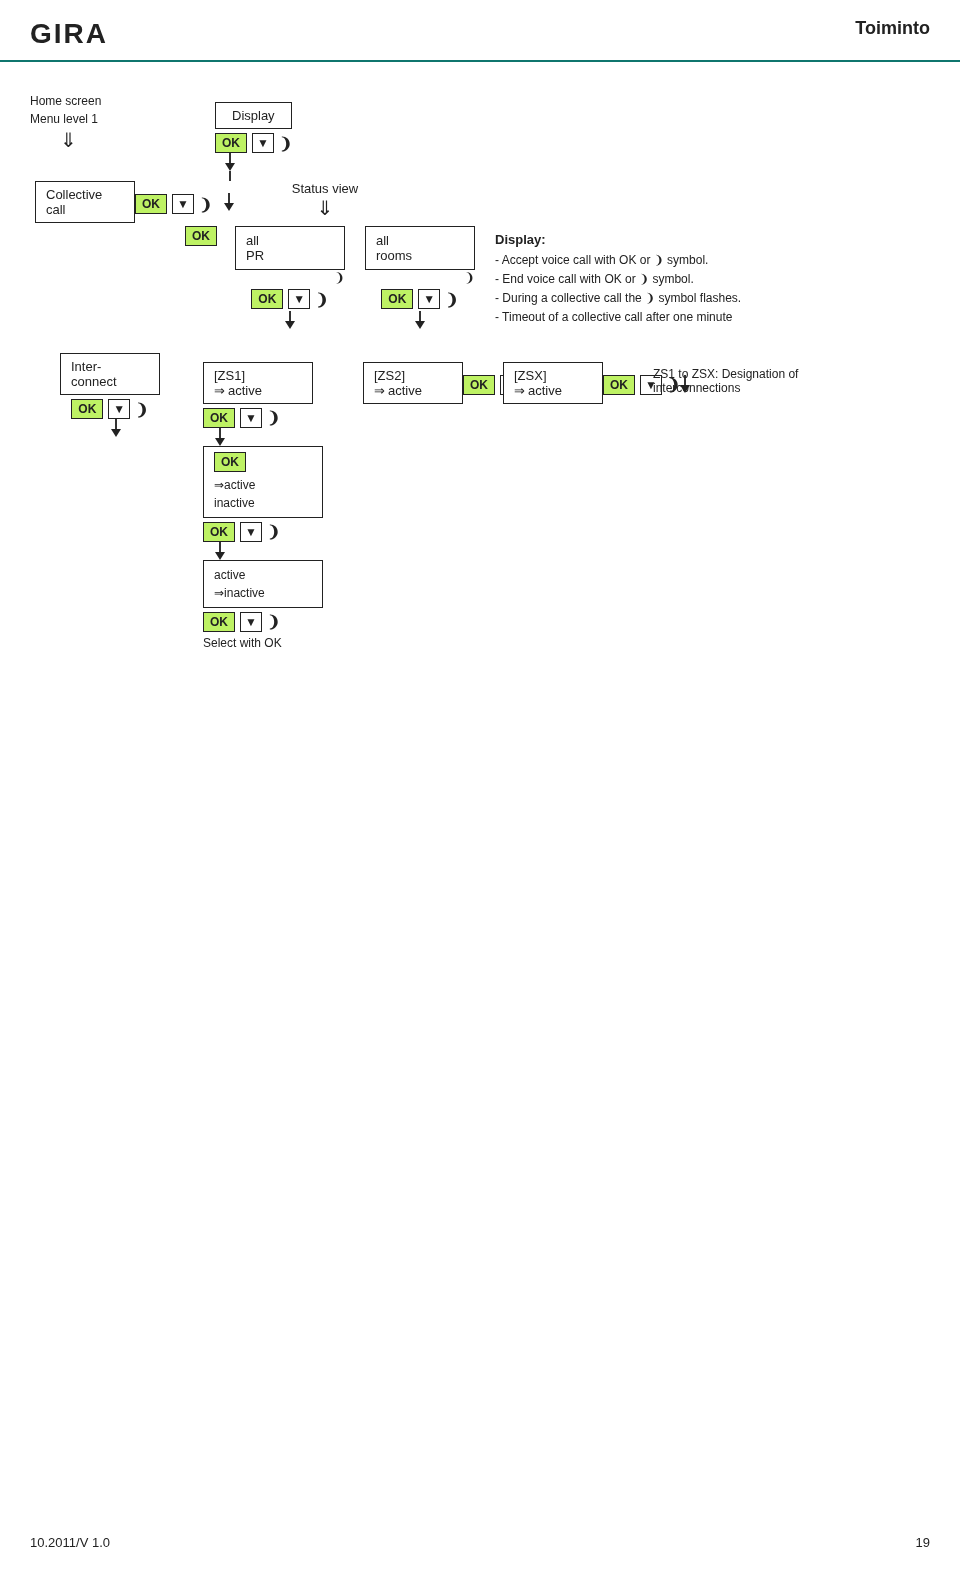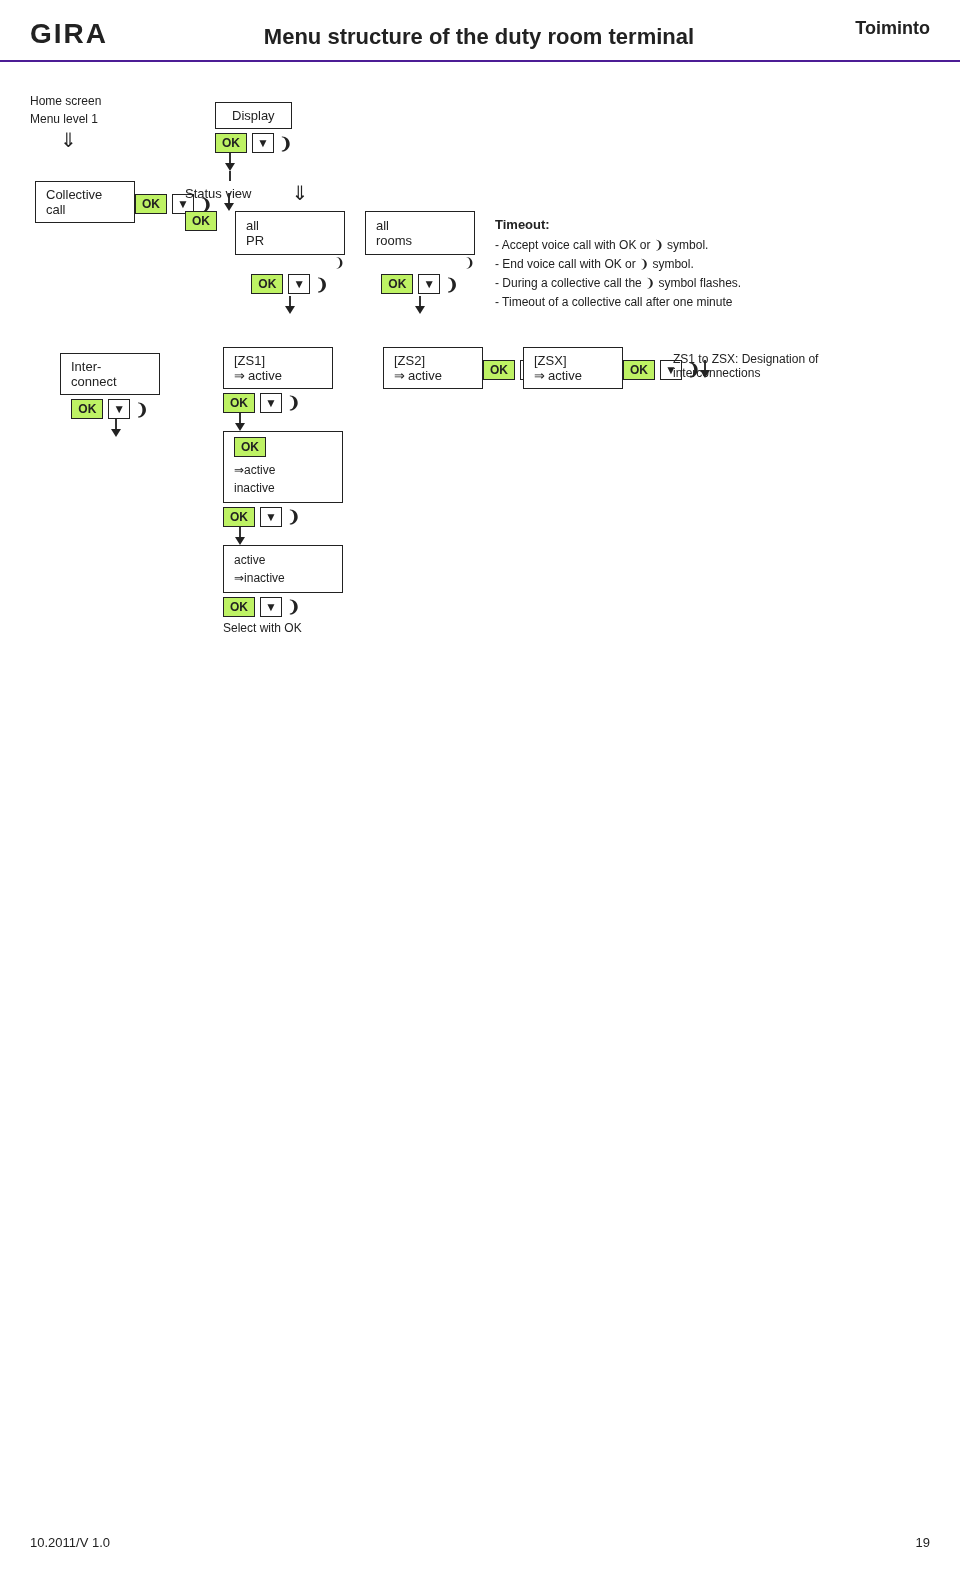--- a/index.html
+++ b/index.html
@@ -12,21 +12,21 @@
       min-height: 1570px;
       position: relative;
     }
 
     
     .header {
       display: flex;
       justify-content: space-between;
       align-items: flex-start;
       padding: 18px 30px 12px 30px;
-      border-bottom: 2px solid #4c1d95;
+      border-bottom: 2px solid #0f766e;
       padding-bottom: 10px;
       gap: 28px;
     }
     .logo {
       font-size: 28px;
       font-weight: bold;
       letter-spacing: 2px;
     }
     .header-title {
       font-size: 22px;
@@ -165,21 +165,20 @@
 
     
     .vl { width: 2px; background: #333; margin: 0 auto; }
     .vl-10 { height: 10px; }
   </style>
 </head>
 <body>
 
 <div class="header">
   <div class="logo">GIRA</div>
-  <div class="header-title">Menu structure of the duty room terminal</div>
   <div class="header-right">Toiminto</div>
 </div>
 
 <div class="main-content">
 
   <div style="display:flex; align-items:flex-start; gap:0; margin-bottom:0;">
 
     <div style="width:155px; flex-shrink:0; padding-top:10px;">
       <div style="font-size:12px; line-height:1.5;">
         <span>Home screen</span><br>
@@ -241,21 +240,21 @@
 
         <div style="margin-left:12px;">
           <div class="vl vl-10"></div>
           <div class="arr-down-solid"></div>
         </div>
       </div>
     </div>
 
     <div style="flex:1;">
 
-      <div style="display:flex; flex-direction:row; align-items:center; width:280px; margin-bottom:6px;gap:40px;">
+      <div style="display:flex; flex-direction:column; align-items:center; width:280px; margin-bottom:6px;">
         <div style="font-size:13px;">Status view</div>
         <div style="font-size:20px;">⇓</div>
       </div>
 
       <div style="display:flex; align-items:flex-start;">
 
         <div style="display:flex; flex-direction:column; align-items:center; margin-right:8px; margin-top:0;">
           <div class="ok-btn">OK</div>
         </div>
 
@@ -293,33 +292,33 @@
           </div>
 
           <div style="margin-top:2px;">
             <div class="vl vl-10"></div>
             <div class="arr-down-solid"></div>
           </div>
         </div>
 
         <div style="display:flex; flex-direction:column; align-items:flex-start; min-width:260px; padding-left:10px;">
           <div class="handling-box">
-            <span class="h-title">Timeout:</span><br>
+            <span class="h-title">Display:</span><br>
             <span>- Accept voice call with OK or ❩ symbol.</span><br>
             <span>- End voice call with OK or ❩ symbol.</span><br>
             <span>- During a collective call the ❩ symbol flashes.</span><br>
             <span>- Timeout of a collective call after one minute</span>
           </div>
         </div>
 
       </div>
 
       <div style="height:30px;"></div>
 
-      <div style="display:flex; align-items:flex-start; margin-left:38px;">
+      <div style="display:flex; align-items:flex-start; margin-left:18px;">
 
         <div style="display:flex; flex-direction:column; align-items:flex-start; width:160px;">
           <div class="zs-box">
             <div>[ZS1]</div>
             <div class="zs-active">
               <span style="font-size:13px;">⇒</span>
                 <span>active</span>
             </div>
           </div>
 

